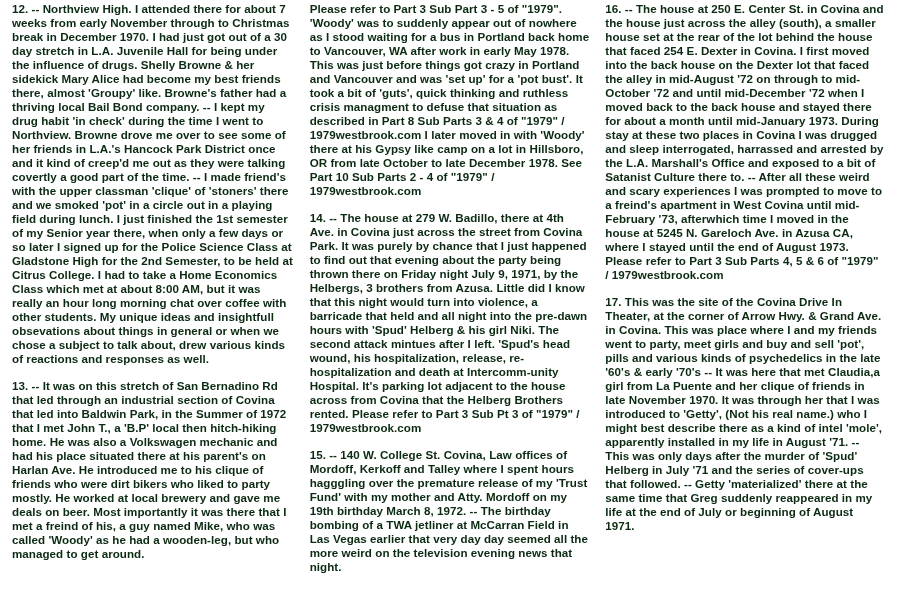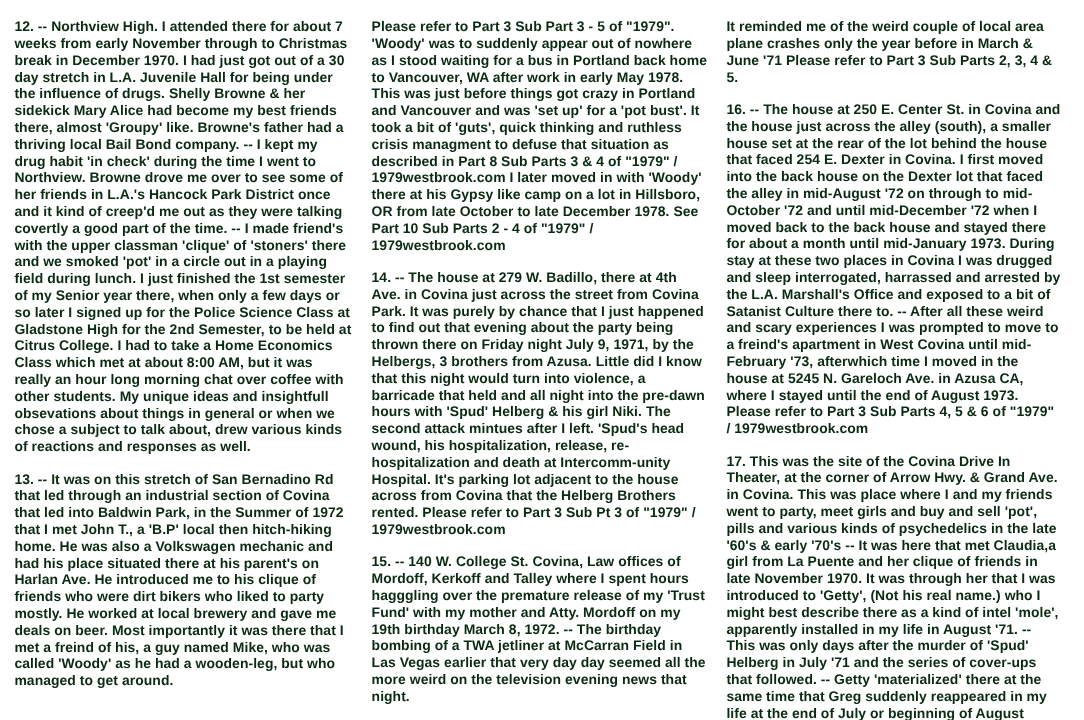--- a/index.html
+++ b/index.html
@@ -10,21 +10,21 @@
   body {
     width: 903px;
     height: 600px;
     overflow: hidden;
     font-family: "Liberation Sans", sans-serif;
   }
   .page {
     width: 903px;
     height: 464px;
     box-sizing: border-box;
-    padding: 16px 8px 0 8px;
+    padding: 2px 8px 0 8px;
     display: flex;
     flex-direction: row;
     gap: 0;
     background: #ffffff;
   }
   .column {
     box-sizing: border-box;
     width: 301px;
     padding: 0 10px 0 4px;
   }
@@ -51,18 +51,17 @@
     <p class="entry">13. -- It was on this stretch of San Bernadino Rd that led through an industrial section of Covina that led into Baldwin Park, in the Summer of 1972 that I met John T., a 'B.P' local then hitch-hiking home. He was also a Volkswagen mechanic and had his place situated there at his parent's on Harlan Ave. He introduced me to his clique of friends who were dirt bikers who liked to party mostly. He worked at local brewery and gave me deals on beer. Most importantly it was there that I met a freind of his, a guy named Mike, who was called 'Woody' as he had a wooden-leg, but who managed to get around.</p>
   </div>
 
   <div class="column col-2">
     <p class="entry">Please refer to Part 3 Sub Part 3 - 5 of "1979". 'Woody' was to suddenly appear out of nowhere as I stood waiting for a bus in Portland back home to Vancouver,  WA after work in early May 1978. This was just before things got crazy in Portland and Vancouver and was 'set up' for a 'pot bust'. It took a bit of 'guts', quick thinking and ruthless crisis managment to defuse that situation as described in Part 8 Sub Parts 3 &amp; 4 of "1979" / 1979westbrook.com I later moved in with 'Woody' there at his Gypsy like camp on a lot in Hillsboro, OR from late October to late December 1978. See Part 10 Sub Parts 2 - 4 of "1979" / 1979westbrook.com</p>
     <p class="entry">14. -- The house at 279 W. Badillo, there at 4th Ave. in Covina just across the street from Covina Park. It was purely by chance that I just happened to find out that evening about the party being thrown there on Friday night  July 9, 1971, by the Helbergs, 3 brothers from Azusa. Little did I know that this night would turn into violence, a barricade that held and all night into the pre-dawn hours with 'Spud' Helberg &amp; his girl Niki.  The second attack mintues after I left.  'Spud's head wound, his hospitalization, release, re-hospitalization and death at Intercomm-unity Hospital. It's parking lot adjacent to the house across from Covina that the Helberg Brothers rented. Please refer to Part 3 Sub Pt 3 of "1979" / 1979westbrook.com</p>
     <p class="entry">15. -- 140 W. College St. Covina, Law offices of Mordoff, Kerkoff and Talley where I spent hours hagggling over the premature release of my 'Trust Fund' with my mother and Atty. Mordoff on my 19th birthday March 8, 1972. -- The birthday bombing of a TWA jetliner at McCarran Field in Las Vegas earlier that very day day seemed all the more weird on the television evening news that night.</p>
   </div>
 
   <div class="column col-3">
-    <p class="entry">It reminded me of the weird couple of local area plane crashes only the year before in March &amp; June '71 Please refer to Part 3 Sub Parts 2, 3, 4 &amp; 5.</p>
     <p class="entry">16. -- The house at 250 E. Center St. in Covina and the house just across the alley (south), a smaller house set at the rear of the lot behind the house that faced 254 E. Dexter in Covina. I first moved into the back house on the Dexter lot that faced the alley in mid-August '72 on through to mid-October '72 and until mid-December '72 when I moved back to the back house and stayed there for about a month until mid-January 1973. During stay at these two places in Covina I was drugged and sleep interrogated, harrassed and arrested by the L.A. Marshall's Office and exposed to a bit of Satanist Culture there to. -- After all these weird and scary experiences I was prompted to move to a freind's apartment in West Covina until mid-February '73, afterwhich time I moved in the house at 5245 N. Gareloch Ave. in Azusa CA, where I stayed until the end of August 1973. Please refer to Part 3 Sub Parts 4, 5 &amp; 6 of "1979" / 1979westbrook.com</p>
     <p class="entry">17. This was the site of the Covina Drive In Theater, at the corner of Arrow Hwy. &amp; Grand Ave. in Covina. This was place where I and my friends went to party, meet girls and buy and sell 'pot', pills and various kinds of psychedelics in the late '60's &amp; early '70's -- It was here that met Claudia,a girl from La Puente and her clique of friends in late November 1970. It was through her that I was introduced to 'Getty', (Not his real name.)  who I might best describe there as a kind of intel 'mole', apparently installed in my life in August '71. -- This was only days after the murder of 'Spud' Helberg in July '71 and the series of cover-ups that followed. -- Getty 'materialized' there at the same time that Greg suddenly reappeared in my life at the end of July or beginning of August 1971.</p>
   </div>
 
 </div>
 
 </body></html>

